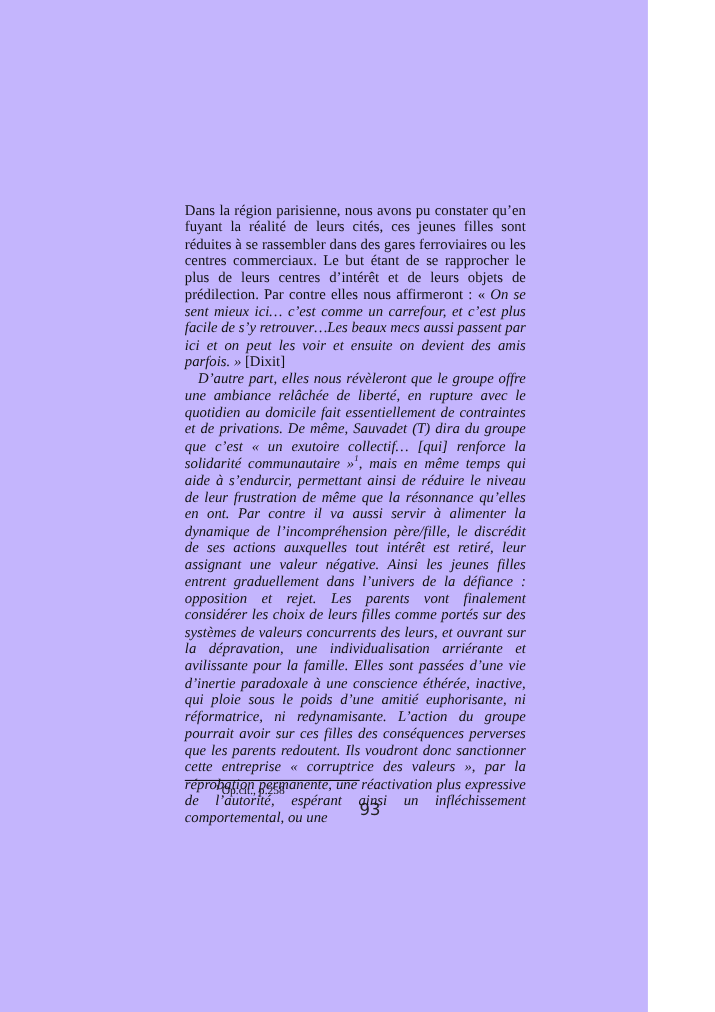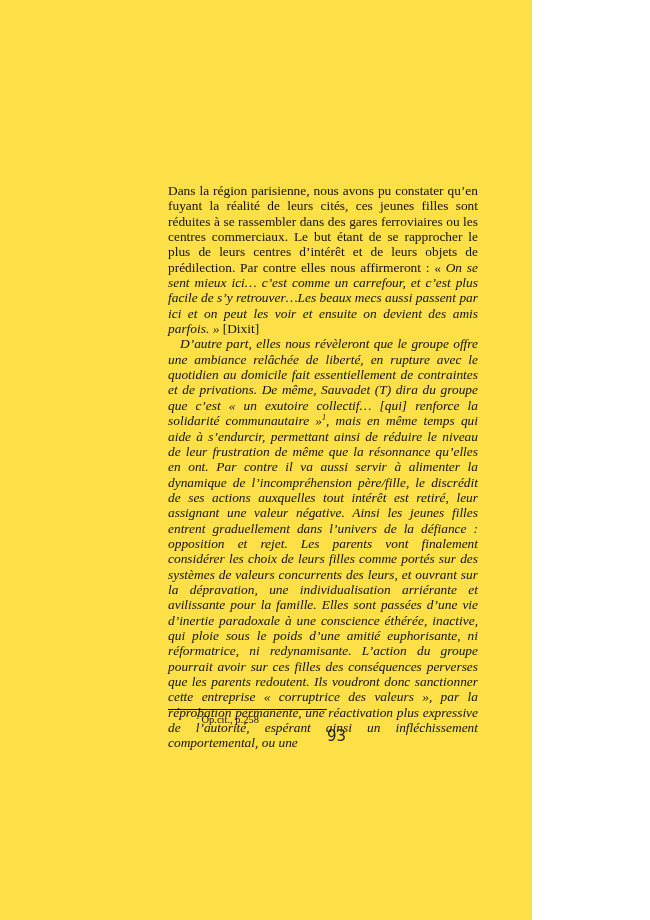--- a/index.html
+++ b/index.html
@@ -11,22 +11,22 @@
       width: 650px;
       height: 920px;
       position: relative;
       overflow: hidden;
       font-family: "Liberation Serif", serif;
       color: #111111;
     }
     .page {
       position: absolute;
       left: 0; top: 0;
-      width: 532px; height: 920px;
-      background: #fde047;
+      width: 589px; height: 920px;
+      background: #c4b5fd;
     }
     .text-block {
       position: absolute;
       left: 168px;
       top: 183px;
       width: 310px;
       font-size: 13.4px;
       line-height: 15.35px;
       text-align: justify;
       hyphens: none;

